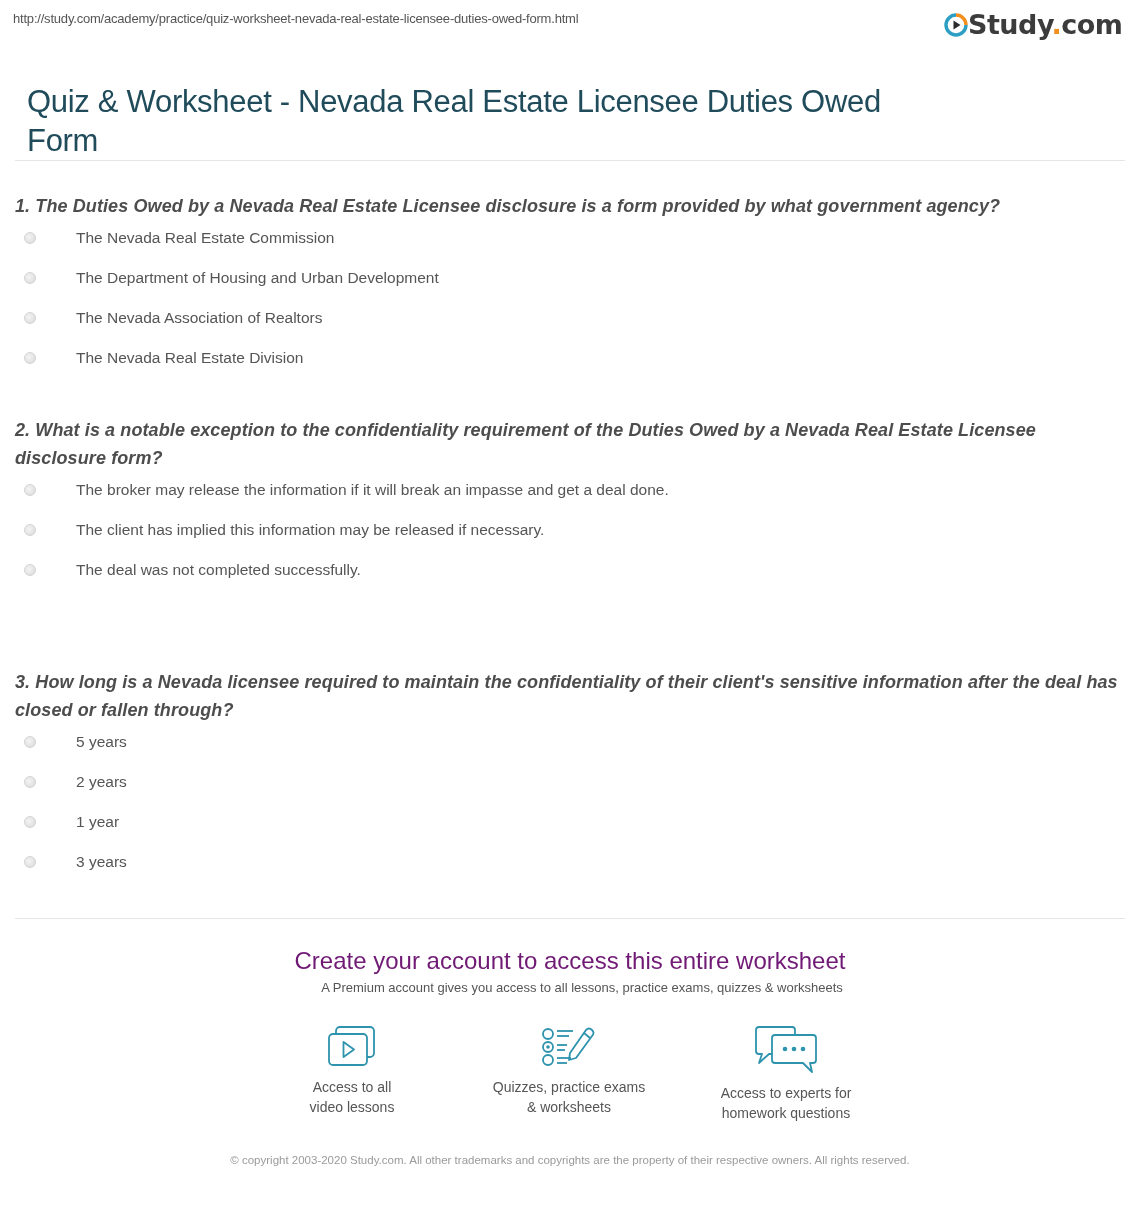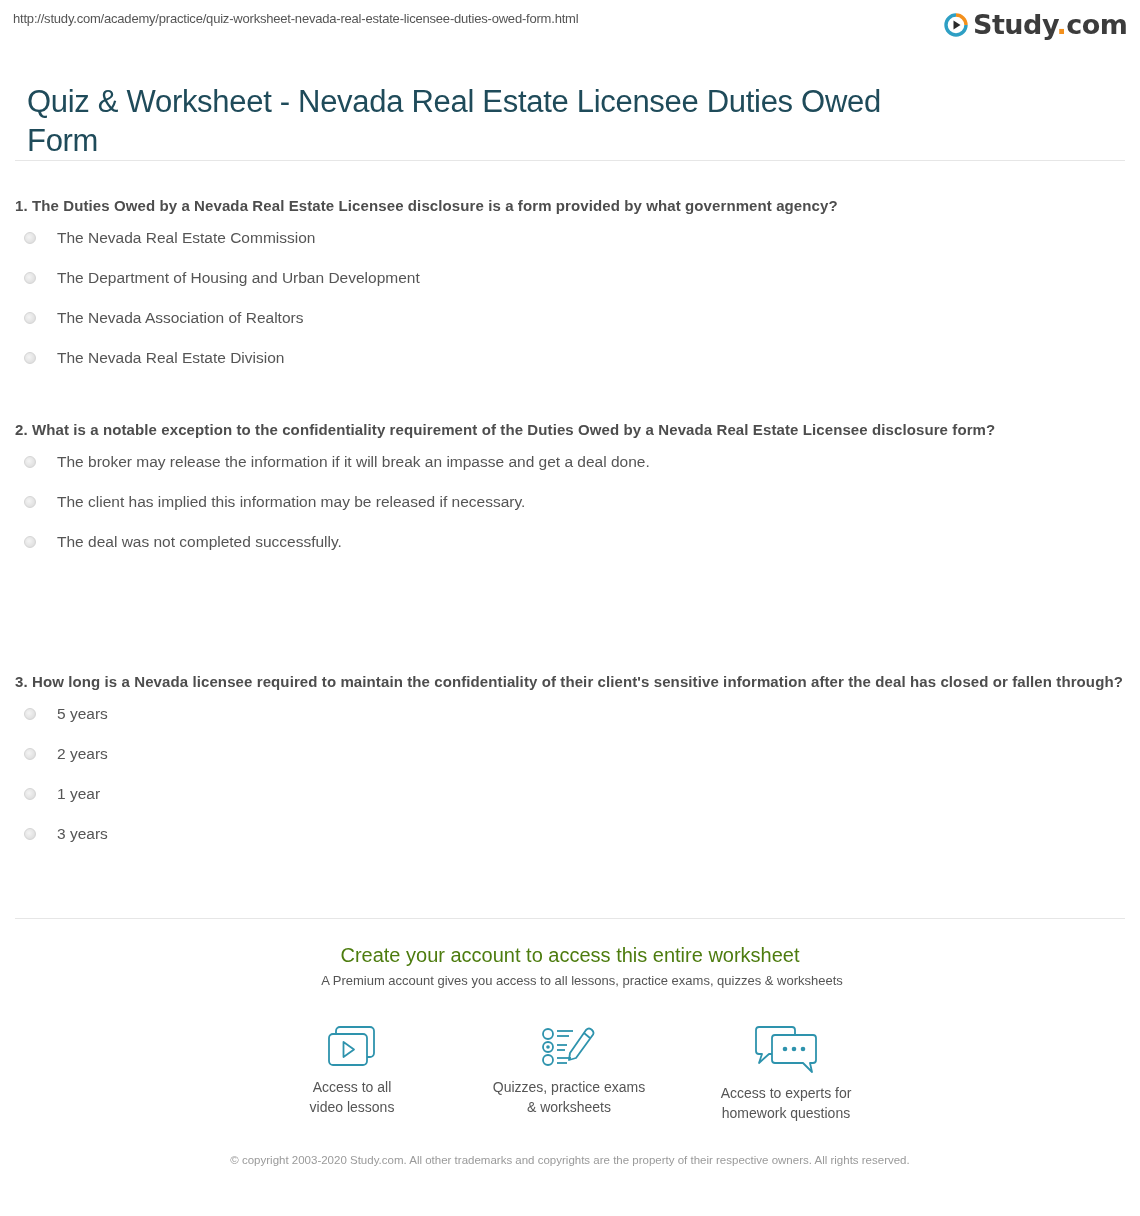--- a/index.html
+++ b/index.html
@@ -13,54 +13,55 @@
       font-size: 13px; color: #555; letter-spacing: -0.2px;
       font-family: "Liberation Sans", sans-serif;
     }
     .logo {
       position: absolute; left: 944px; top: 8px; height: 34px;
       display: flex; align-items: center;
     }
     .logo svg { display: block; }
     .logo-text {
       font-family: "DejaVu Sans", sans-serif; font-size: 27px; font-weight: bold;
-      color: #3c3c3c; letter-spacing: -0.5px; margin-left: 5px; line-height: 34px;
+      color: #3c3c3c; letter-spacing: -0.5px; line-height: 34px;
     }
     .logo-text .dot { color: #f3901d; }
     .title {
       position: absolute; left: 15px; top: 70px; width: 880px;
       font-family: "Liberation Sans", sans-serif;
       font-size: 31px; line-height: 39px; color: #1f4b5a; margin: 12px;
       font-weight: normal; letter-spacing: -0.3px;
     }
     .hr {
       position: absolute; left: 15px; width: 1110px; height: 1px; background: #e6e6e6;
     }
     .question {
       position: absolute; left: 15px; width: 1110px;
     }
     .q-text {
-      font-size: 15px; line-height: 28px; color: #4d4d4d; font-weight: bold;
+      font-size: 18px; line-height: 28px; color: #4d4d4d; font-weight: bold;
       font-family: "Liberation Sans", sans-serif; margin: 0 0 8px 0;
       letter-spacing: 0.1px;
+      font-style: italic;
     }
     .answers { list-style: none; margin: 0; padding: 0; }
     .answer {
       display: flex; align-items: center; height: 40px;
-      font-size: 15.5px; color: #555; font-family: "Liberation Sans", sans-serif;
+      font-size: 15.5px; color: #555; font-family: "Liberation Sans", sans-serif; gap: 19px;
     }
     .radio {
       width: 10px; height: 10px; border-radius: 50%;
       border: 1px solid #d5d5d5; background: radial-gradient(circle at 40% 40%, #f4f4f4, #d8d8d8);
       margin-left: 9px; margin-right: 21px; flex-shrink: 0; cursor: pointer;
     }
     .cta { position: absolute; left: 0; top: 942px; width: 1140px; text-align: center; }
     .cta-title {
-      font-size: 20px; color: #4d7c0f; font-family: "Liberation Sans", sans-serif;
-      line-height: 26px; margin: 0; font-weight: normal;
+      font-size: 24px; color: #701a75; font-family: "Liberation Sans", sans-serif;
+      line-height: 26px; margin: 6px; font-weight: normal;
     }
     .cta-sub {
       font-size: 13px; color: #555; font-family: "Liberation Sans", sans-serif;
       margin-top: 5px;
       padding-left: 24px;
     }
     .features { position: absolute; top: 1025px; left: 0; width: 1140px; height: 100px; padding-left: 48px; }
     .feature {
       position: absolute; width: 200px; text-align: center;
       font-size: 14px; line-height: 20px; color: #555;

